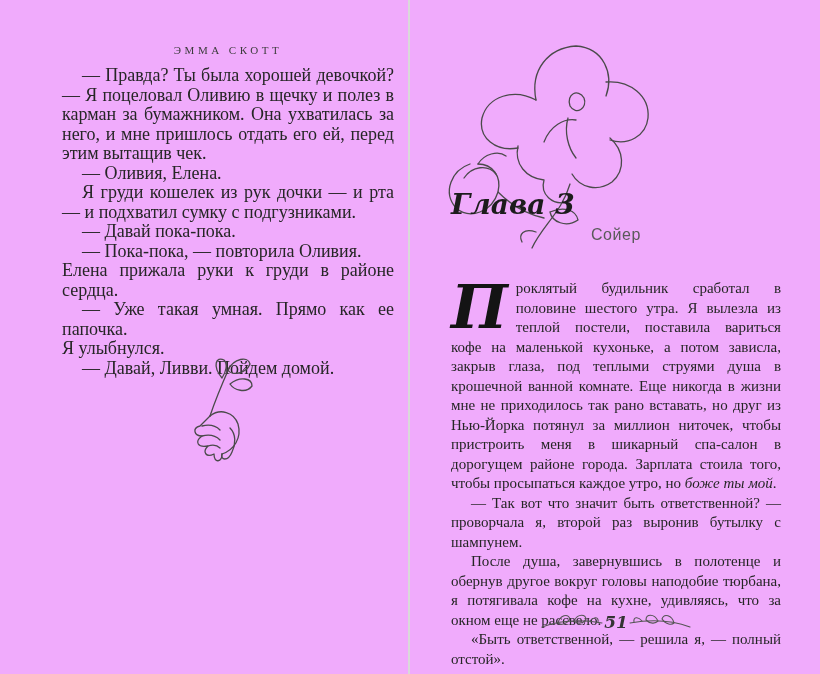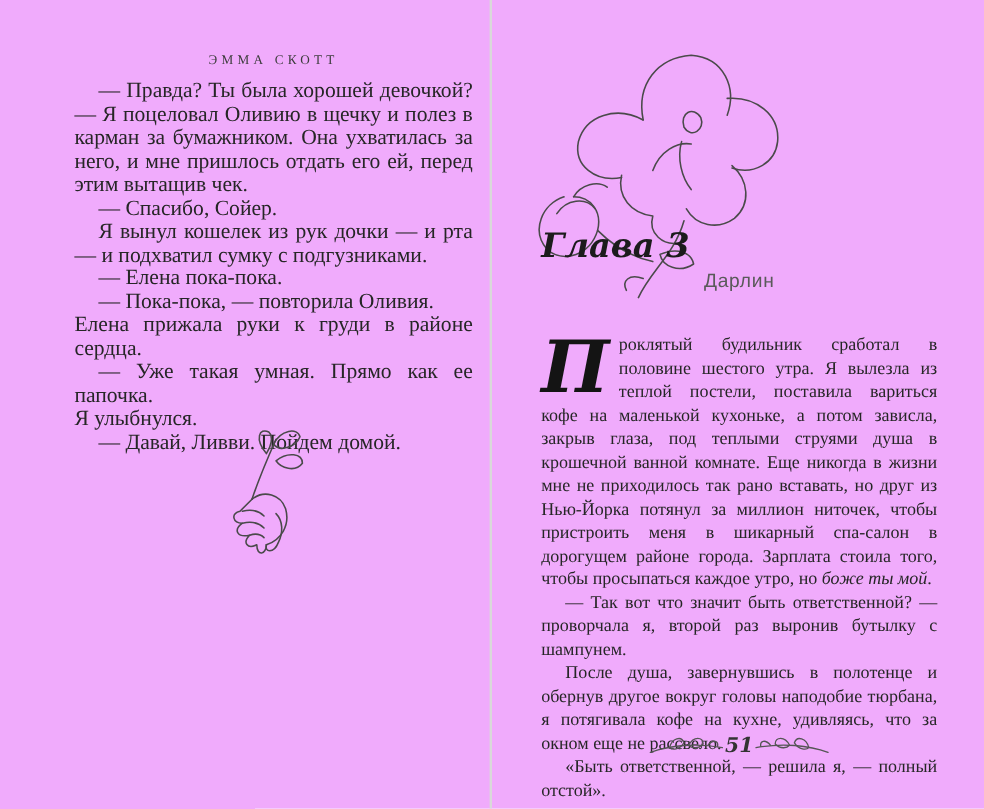--- a/index.html
+++ b/index.html
@@ -60,23 +60,23 @@
 </style>
 </head>
 <body>
 
 <div class="spread">
 
   <div class="page page-left">
     <div class="author-header">ЭММА СКОТТ</div>
     <div class="text-block">
         <p class="para indent"><span>— Правда? Ты была хорошей девочкой? — Я поцеловал Оливию в щечку и полез в карман за бумажником. Она ухватилась за него, и мне пришлось отдать его ей, перед этим вытащив чек.</span></p>
-        <p class="para indent"><span>— Спасибо, Сойер.</span></p>
-        <p class="para indent"><span>Я вынул кошелек из рук дочки — и рта — и подхватил сумку с подгузниками.</span></p>
-        <p class="para indent"><span>— Елена пока-пока.</span></p>
+        <p class="para indent"><span>— Оливия, Елена.</span></p>
+        <p class="para indent"><span>Я груди кошелек из рук дочки — и рта — и подхватил сумку с подгузниками.</span></p>
+        <p class="para indent"><span>— Давай пока-пока.</span></p>
         <p class="para indent"><span>— Пока-пока, — повторила Оливия.</span></p>
         <p class="para"><span>Елена прижала руки к груди в районе сердца.</span></p>
         <p class="para indent"><span>— Уже такая умная. Прямо как ее папочка.</span></p>
         <p class="para"><span>Я улыбнулся.</span></p>
         <p class="para indent"><span>— Давай, Ливви. Пойдем домой.</span></p>
       </div>
 
     <svg class="lineart hand-art" width="92" height="110" viewBox="0 0 92 110" aria-hidden="true">
       <path d="M40 62 C46 44 52 30 60 12"></path>
       <path d="M58 16 C64 4 78 2 80 10 C76 20 62 22 58 16"></path>
@@ -107,21 +107,21 @@
       <path d="M52 142 C34 148 24 170 38 186 C52 198 74 190 80 170 C84 154 74 142 60 142"></path>
       <path d="M46 156 C54 144 70 142 78 152"></path>
       <path d="M60 142 C66 132 80 128 88 134"></path>
       <path d="M152 162 C144 190 124 204 114 226"></path>
       <path d="M126 196 C108 192 92 182 80 170"></path>
       <path d="M132 190 C146 184 158 188 160 198 C148 206 134 200 132 190"></path>
       <path d="M118 210 C106 206 100 212 104 220"></path>
     </svg>
 
     <div class="chapter-title">Глава 3</div>
-    <div class="chapter-subtitle">Дарлин</div>
+    <div class="chapter-subtitle">Сойер</div>
 
     <div class="right-text">
         <p class="para"><span class="dropcap">П</span><span>роклятый будильник сработал в половине шестого утра. Я вылезла из теплой постели, поставила вариться кофе на маленькой кухоньке, а потом зависла, закрыв глаза, под теплыми струями душа в крошечной ванной комнате. Еще никогда в жизни мне не приходилось так рано вставать, но друг из Нью-Йорка потянул за миллион ниточек, чтобы пристроить меня в шикарный спа-салон в дорогущем районе города. Зарплата стоила того, чтобы просыпаться каждое утро, но </span><em>боже ты мой</em><span>.</span></p>
         <p class="para indent"><span>— Так вот что значит быть ответственной? — проворчала я, второй раз выронив бутылку с шампунем.</span></p>
         <p class="para indent"><span>После душа, завернувшись в полотенце и обернув другое вокруг головы наподобие тюрбана, я потягивала кофе на кухне, удивляясь, что за окном еще не рассвело.</span></p>
         <p class="para indent"><span>«Быть ответственной, — решила я, — полный отстой».</span></p>
       </div>
 
     <div class="footer">
       <svg class="flourish" width="64" height="22" viewBox="0 0 64 22" aria-hidden="true">

